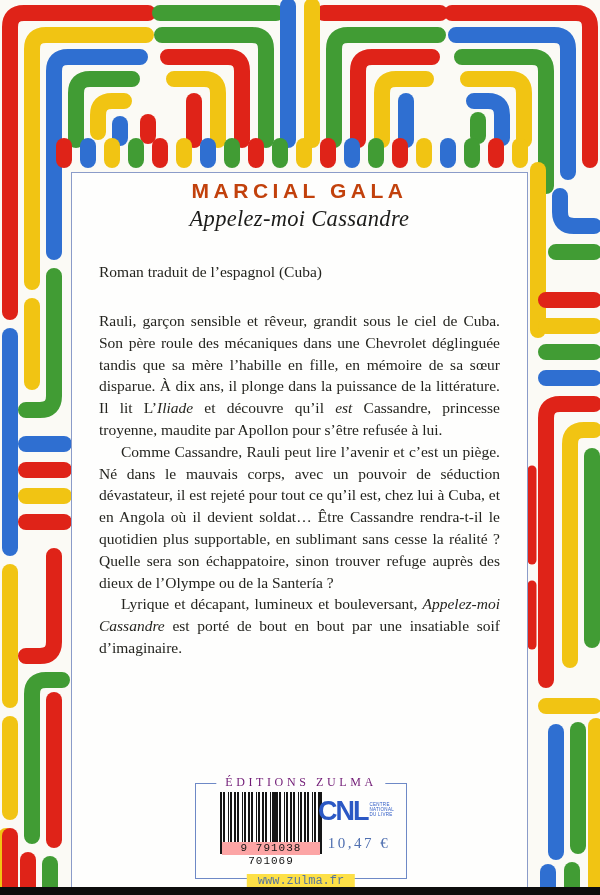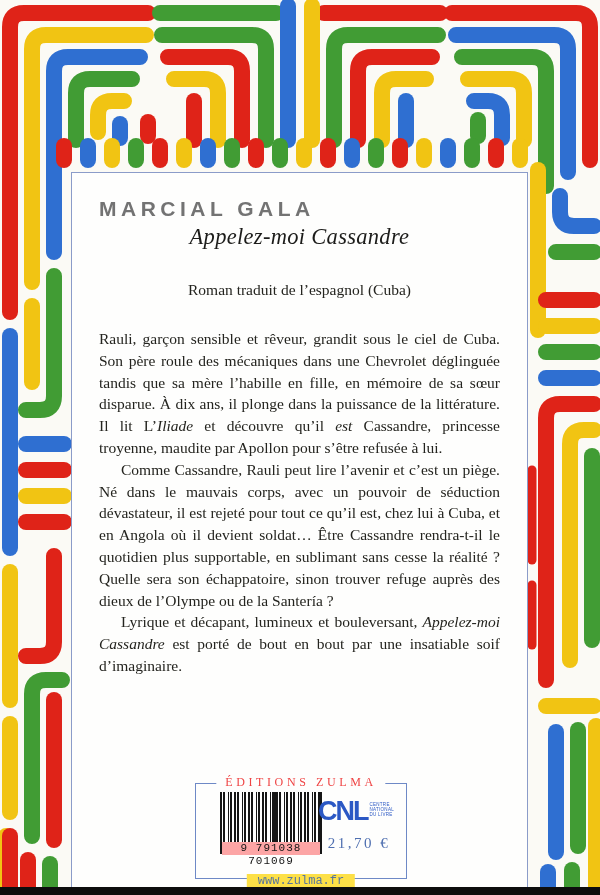--- a/index.html
+++ b/index.html
@@ -9,38 +9,38 @@
 
   
   .pattern{position:absolute;left:0;top:0;z-index:1;}
 
   
   .panel{position:absolute;left:71px;top:172px;width:455px;height:723px;
          background:#fefefd;border:1.5px solid #8b9cc9;border-bottom:none;
          z-index:2;}
   .panel-inner{position:absolute;inset:0;padding:0 27px;}
 
-  .author{margin-top:24px;font-family:"Liberation Sans",sans-serif;
-          font-size:21px;font-weight:600;letter-spacing:4.5px;color:#737373;}
+  .author{margin-top:6px;text-align:center;font-family:"Liberation Sans",sans-serif;
+          font-size:21px;font-weight:600;letter-spacing:4.5px;color:#c2410c;}
   .book-title{margin-top:3px;text-align:center;font-style:italic;font-size:22.5px;
           color:#1c1c1a;letter-spacing:.3px;}
-  .translation{margin-top:29px;text-align:center;font-size:15.5px;line-height:21px;color:#24241f;}
+  .translation{margin-top:29px;text-align:left;font-size:15.5px;line-height:21px;color:#24241f;}
 
   .blurb{margin-top:28px;font-size:15.5px;line-height:21.8px;color:#24241f;
          text-align:justify;}
   .blurb p{margin:0;}
   .blurb p.indent{text-indent:22px;}
   .bio{margin-top:21px;}
 
   
   .footer-frame{position:absolute;left:123px;top:610px;width:210px;height:94px;
         border:1.5px solid #6e89c6;z-index:3;}
   .publisher{position:absolute;top:-9px;left:50%;transform:translateX(-50%);
         background:#fefefd;padding:0 9px;white-space:nowrap;
-        font-size:12px;letter-spacing:3.6px;color:#ef4444;}
+        font-size:12px;letter-spacing:3.6px;color:#701a75;}
   .website{position:absolute;bottom:-10px;left:50%;transform:translateX(-50%);
         background:#fde047;padding:0 11px;white-space:nowrap;
         font-size:12px;color:#56749f;font-family:Liberation Mono, monospace;}
 
   .barcode{position:absolute;left:18px;top:8px;width:114px;height:65px;}
   .bars{position:absolute;left:6px;right:6px;top:0;height:53px;
         background:repeating-linear-gradient(90deg,#161616 0 2px,#fff 2px 3px,
            #161616 3px 5px,#fff 5px 8px,#161616 8px 9px,#fff 9px 10px,
            #161616 10px 12px,#fff 12px 14px);}
   .guard{position:absolute;top:0;width:2px;height:62px;background:#161616;}
@@ -184,21 +184,21 @@
 
         <div class="cnl">
           <span class="cnl-word">CNL</span>
           <span class="cnl-small">
             <span>CENTRE</span><br>
             <span>NATIONAL</span><br>
             <span>DU LIVRE</span>
           </span>
         </div>
 
-        <div class="price">21,70 €</div>
+        <div class="price">10,47 €</div>
 
         <div class="website">www.zulma.fr</div>
       </div>
 
     </div>
   </div>
 
   <div class="bottom-strip"></div>
 </div>
 

